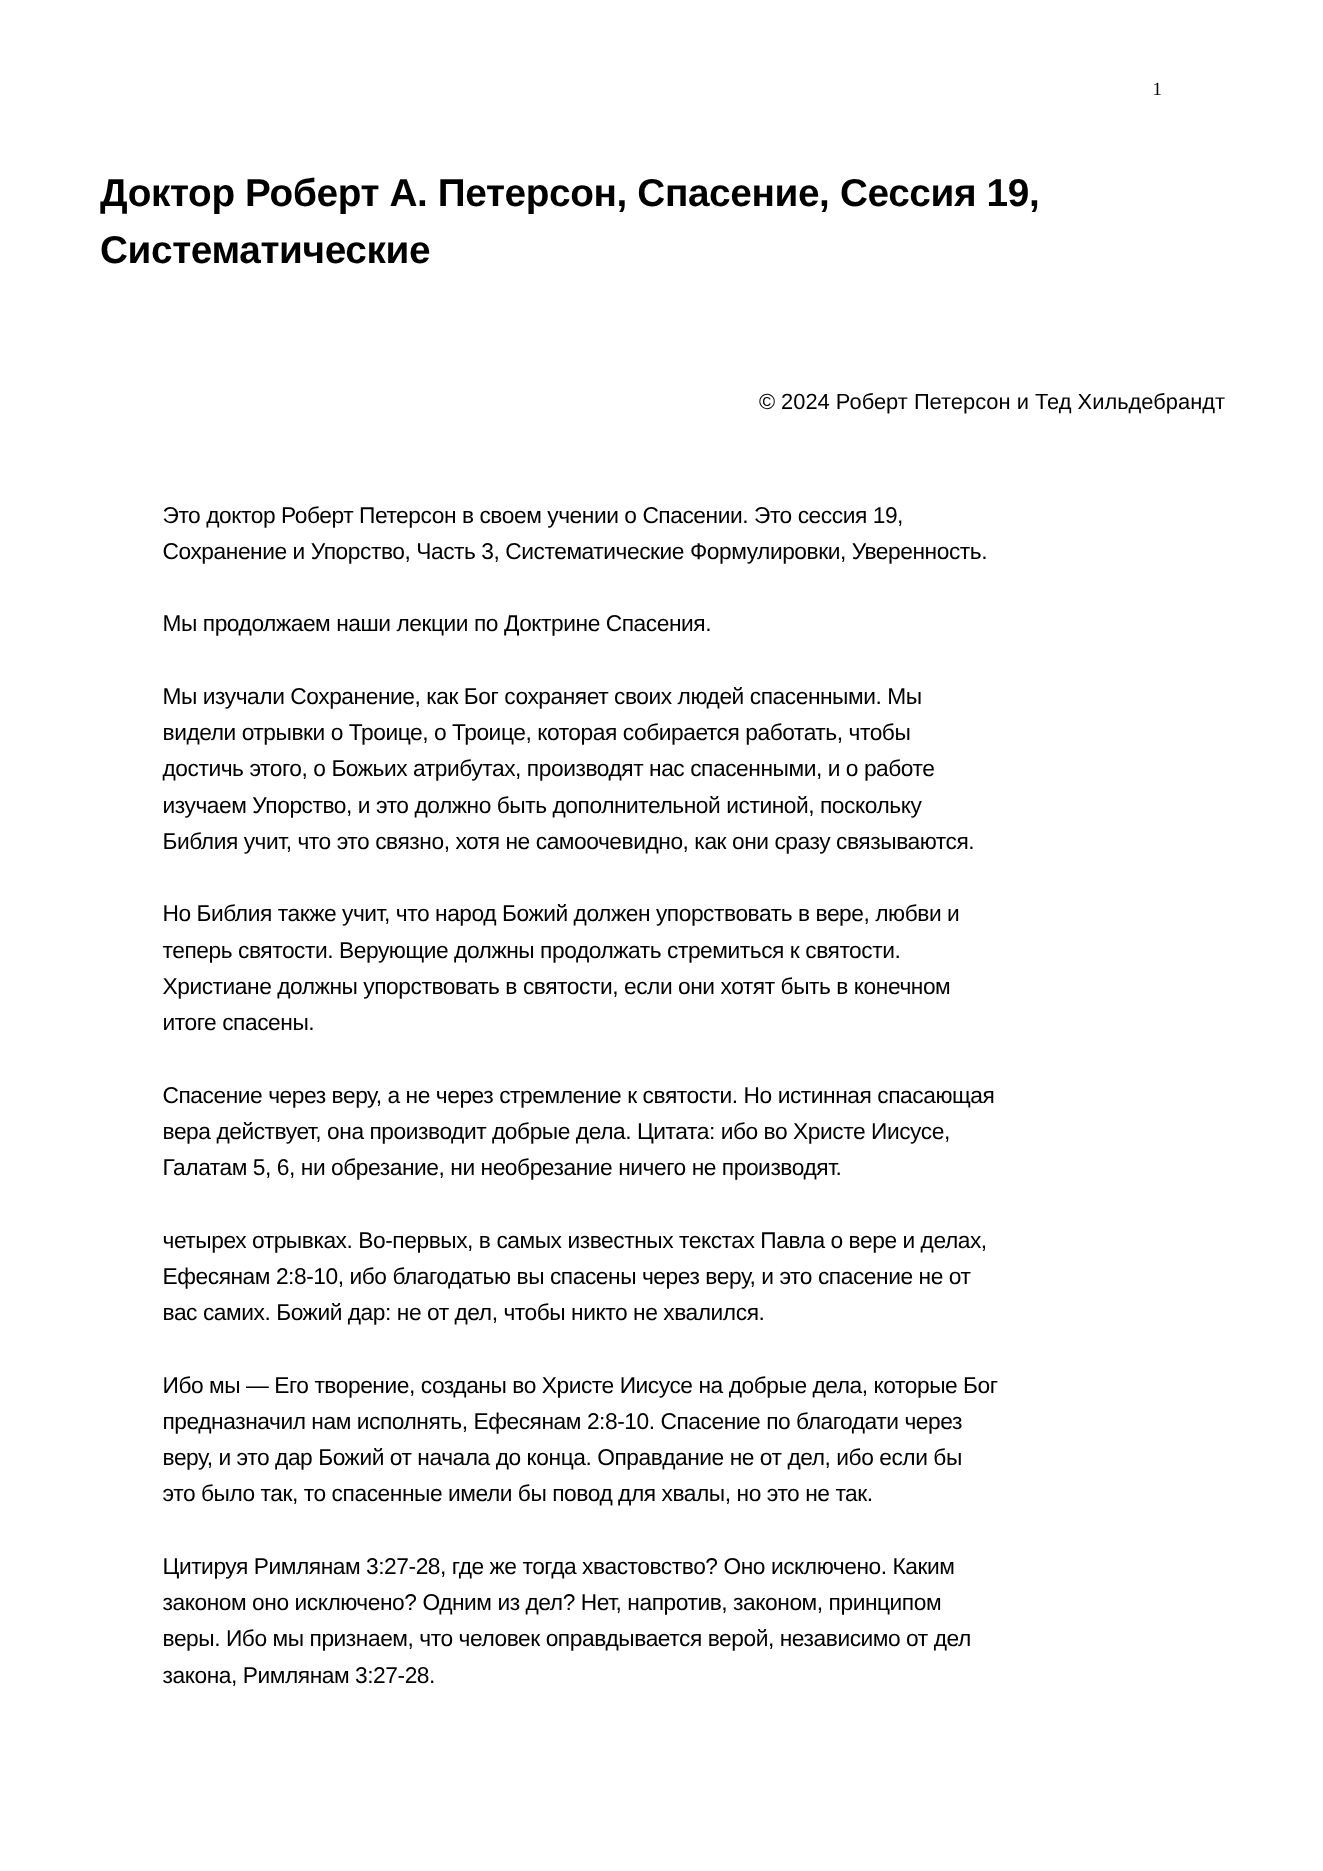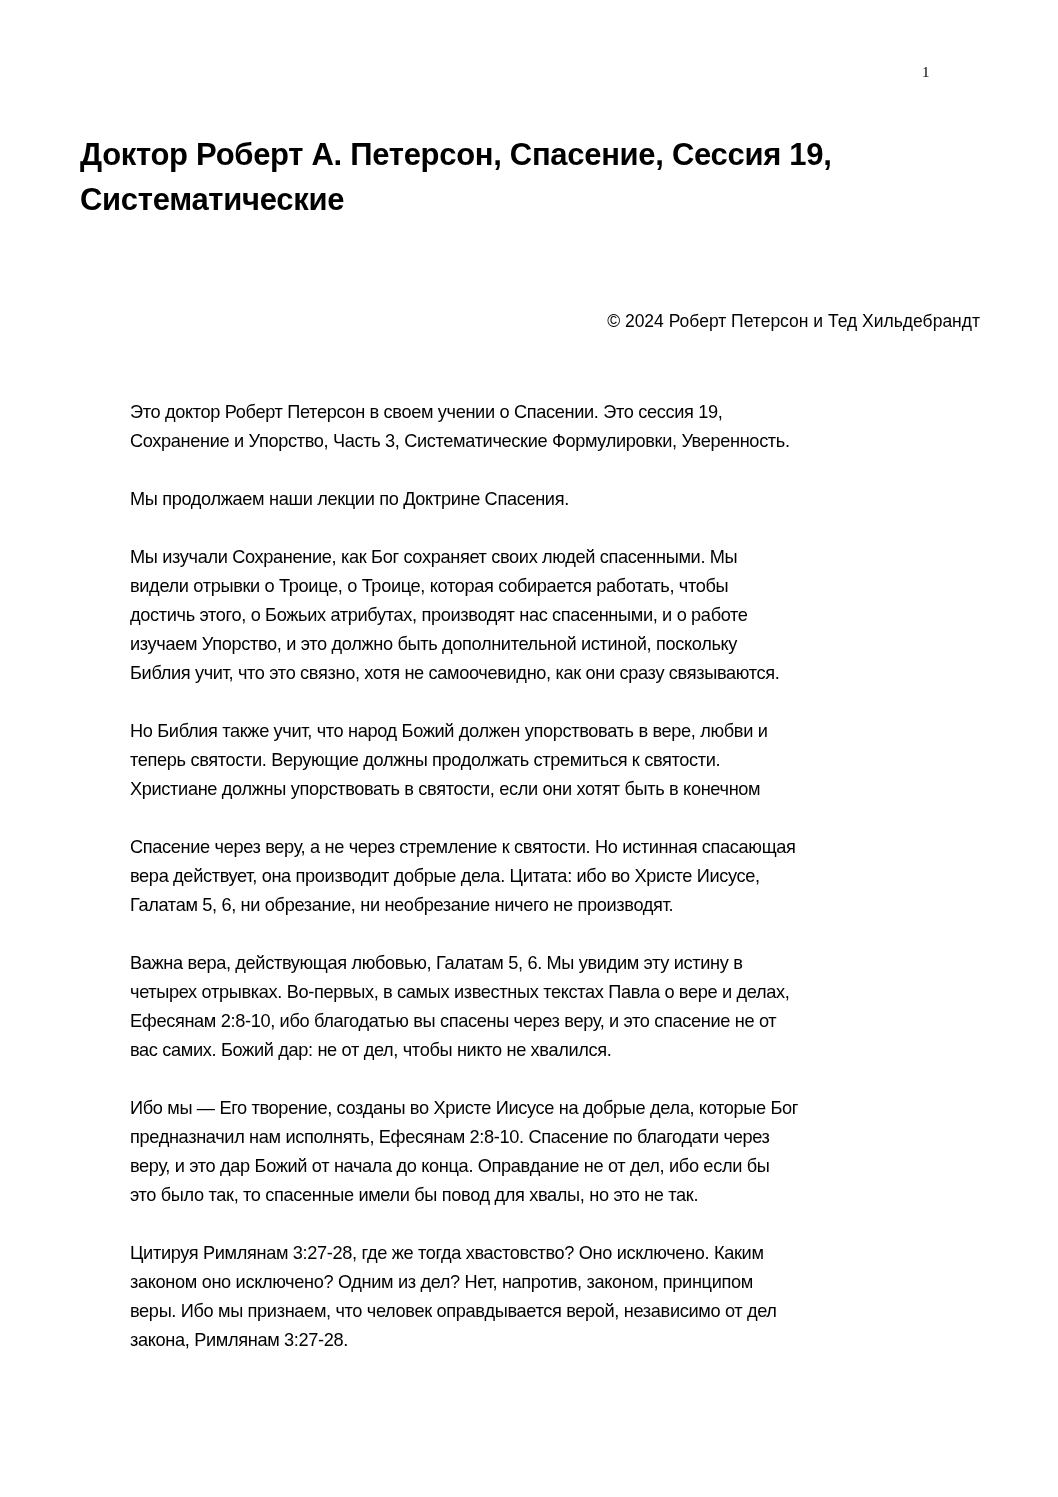--- a/index.html
+++ b/index.html
@@ -52,28 +52,28 @@
     <span class="ln">Мы изучали Сохранение, как Бог сохраняет своих людей спасенными. Мы</span>
     <span class="ln">видели отрывки о Троице, о Троице, которая собирается работать, чтобы</span>
     <span class="ln">достичь этого, о Божьих атрибутах, производят нас спасенными, и о работе</span>
     <span class="ln">изучаем Упорство, и это должно быть дополнительной истиной, поскольку</span>
     <span class="ln">Библия учит, что это связно, хотя не самоочевидно, как они сразу связываются.</span>
   </p>
   <p>
     <span class="ln">Но Библия также учит, что народ Божий должен упорствовать в вере, любви и</span>
     <span class="ln">теперь святости. Верующие должны продолжать стремиться к святости.</span>
     <span class="ln">Христиане должны упорствовать в святости, если они хотят быть в конечном</span>
+    <span class="ln">итоге спасены.</span>
   </p>
   <p>
     <span class="ln">Спасение через веру, а не через стремление к святости. Но истинная спасающая</span>
     <span class="ln">вера действует, она производит добрые дела. Цитата: ибо во Христе Иисусе,</span>
     <span class="ln">Галатам 5, 6, ни обрезание, ни необрезание ничего не производят.</span>
   </p>
   <p>
-    <span class="ln">Важна вера, действующая любовью, Галатам 5, 6. Мы увидим эту истину в</span>
     <span class="ln">четырех отрывках. Во-первых, в самых известных текстах Павла о вере и делах,</span>
     <span class="ln">Ефесянам 2:8-10, ибо благодатью вы спасены через веру, и это спасение не от</span>
     <span class="ln">вас самих. Божий дар: не от дел, чтобы никто не хвалился.</span>
   </p>
   <p>
     <span class="ln">Ибо мы — Его творение, созданы во Христе Иисусе на добрые дела, которые Бог</span>
     <span class="ln">предназначил нам исполнять, Ефесянам 2:8-10. Спасение по благодати через</span>
     <span class="ln">веру, и это дар Божий от начала до конца. Оправдание не от дел, ибо если бы</span>
     <span class="ln">это было так, то спасенные имели бы повод для хвалы, но это не так.</span>
   </p>

